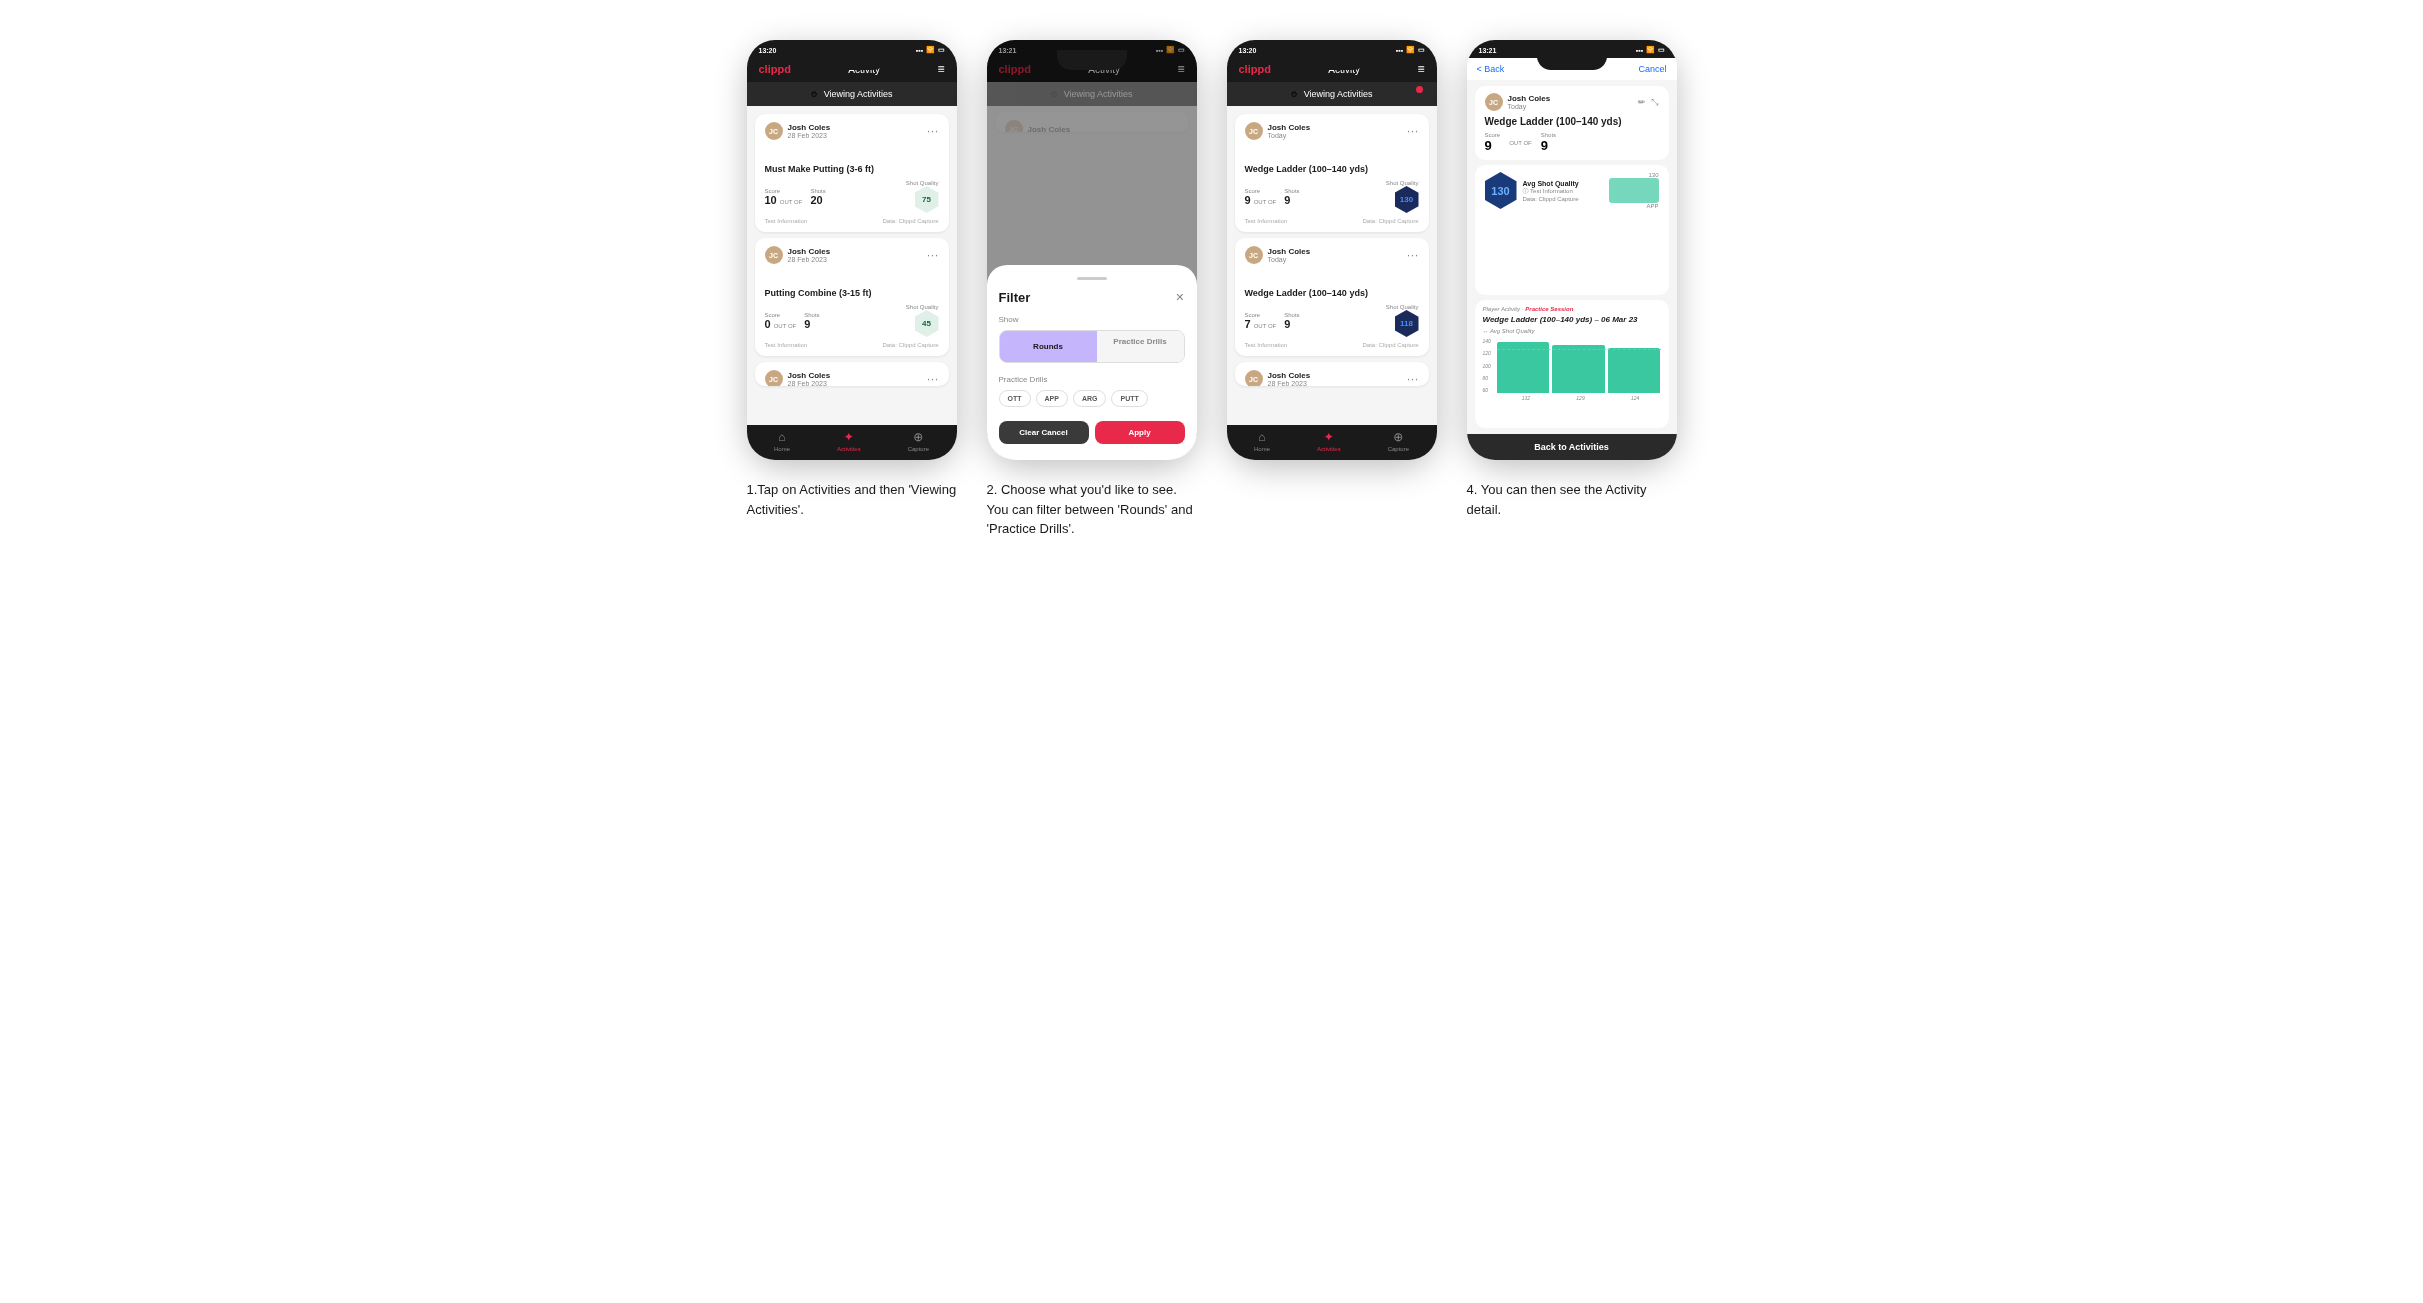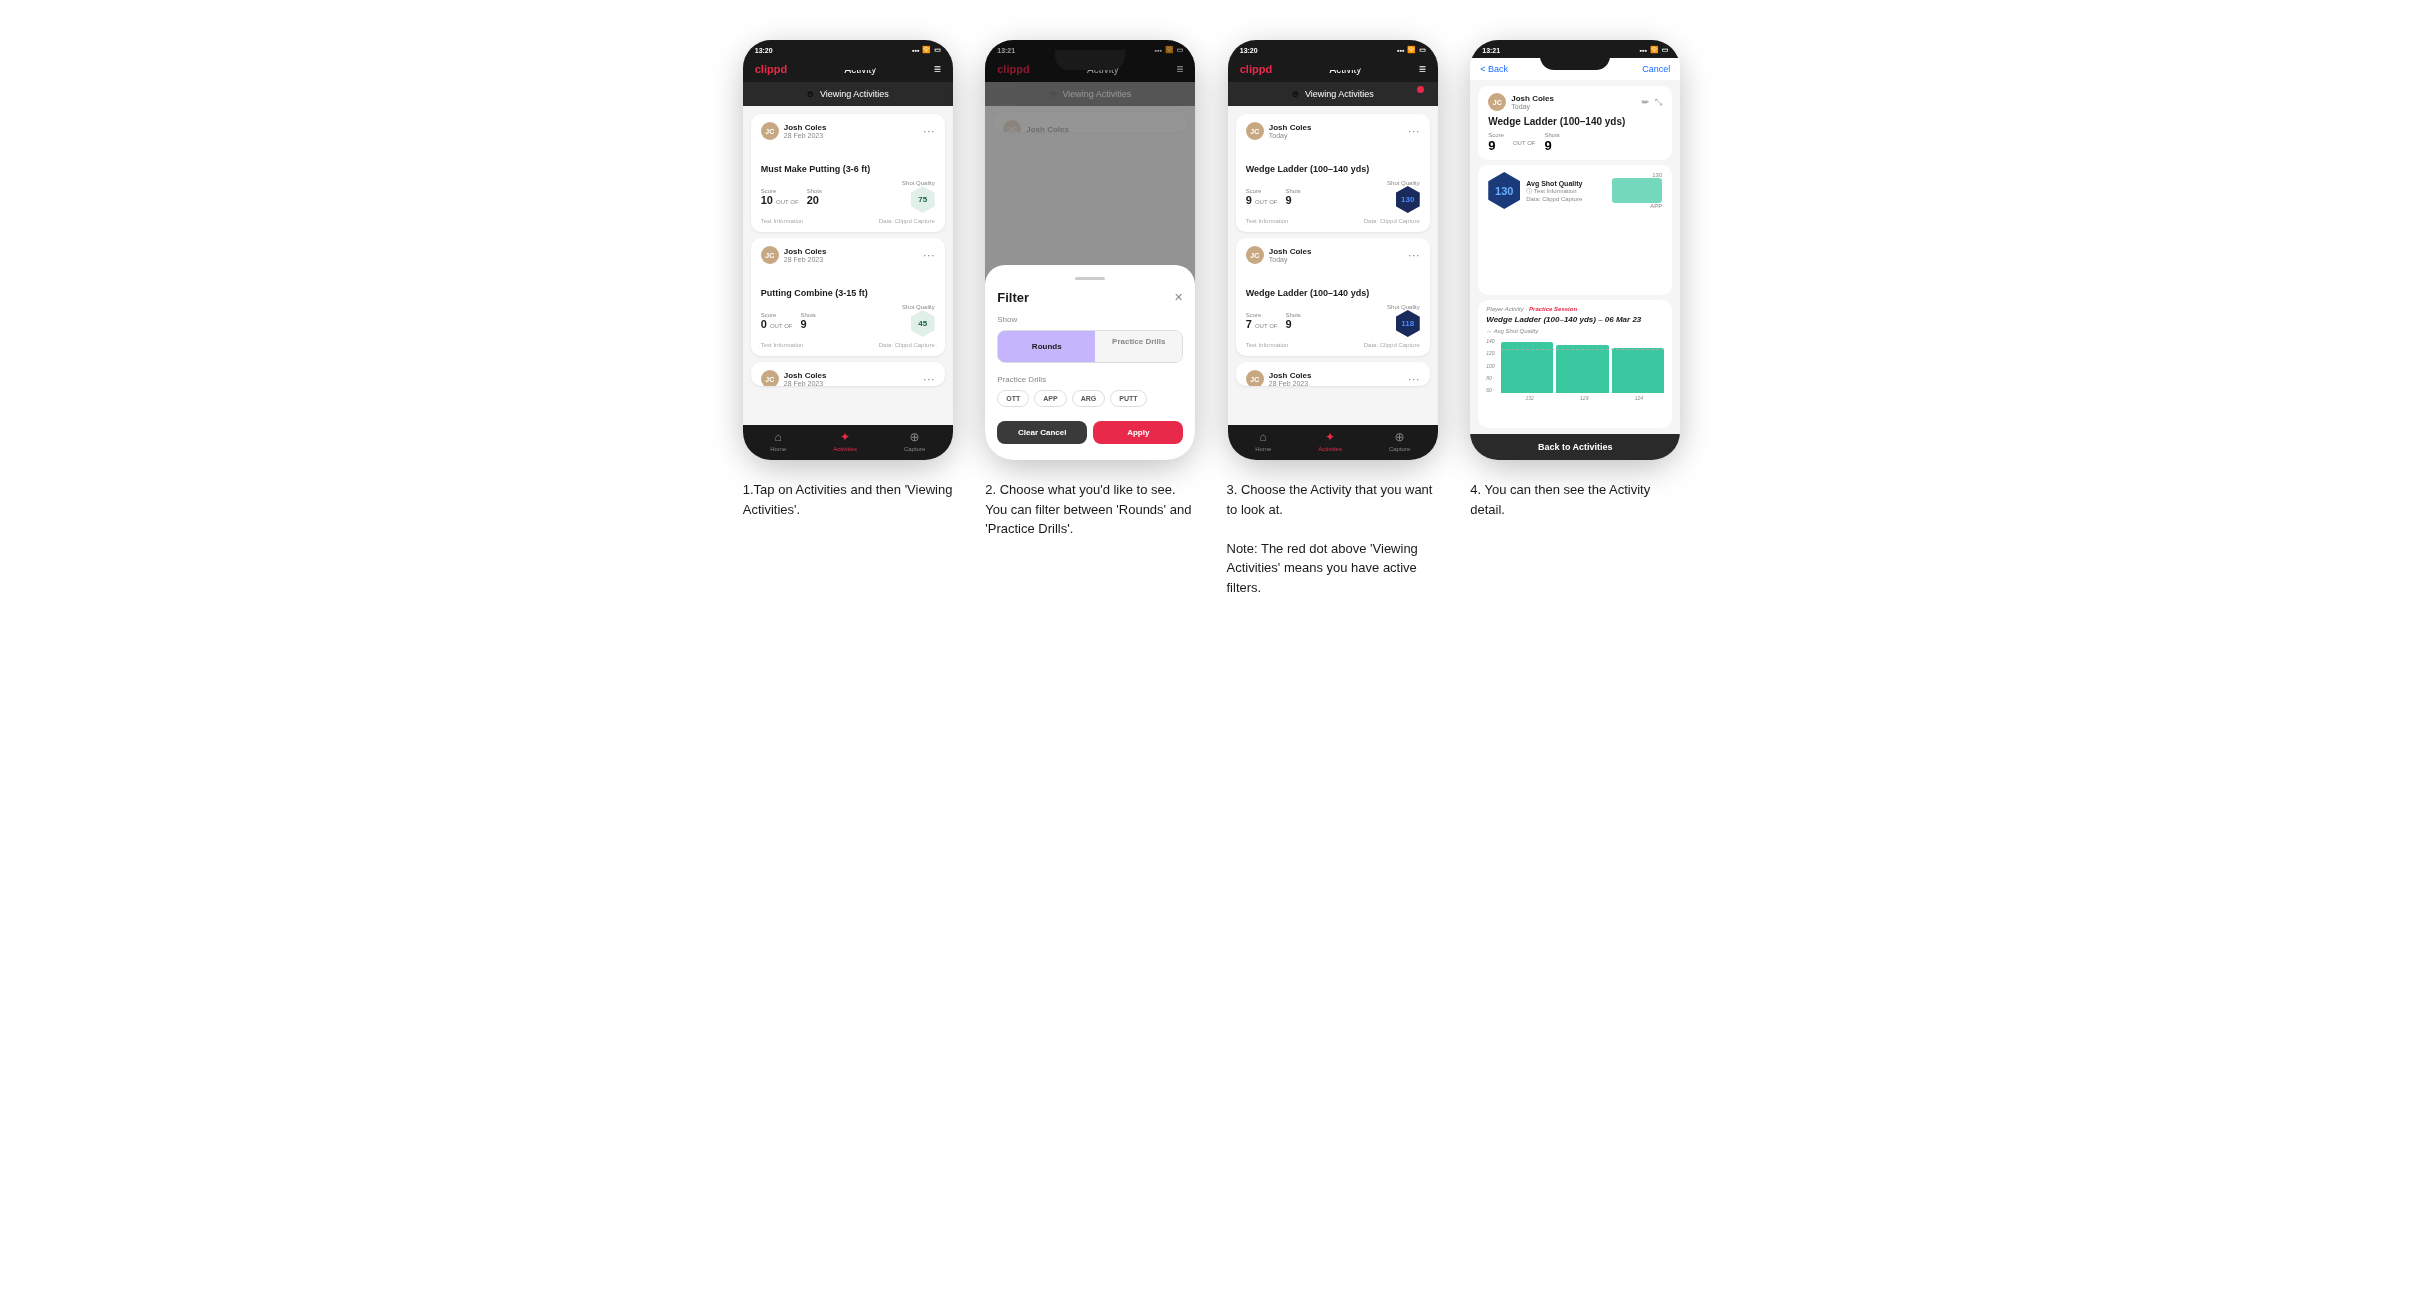--- a/index.html
+++ b/index.html
@@ -809,23 +809,20 @@
             <span class="bottom-nav-label active">Activities</span>
           </div>
           <div class="bottom-nav-item">
             <span class="bottom-nav-icon">⊕</span>
             <span class="bottom-nav-label">Capture</span>
           </div>
         </div>
       </div>
     </div>
 
-    <div class="step-description" style="max-width:220px;">
-      3. Choose the Activity that you want to look at.<br><br>Note: The red dot above 'Viewing Activities' means you have active filters.
-    </div>
   </div>
 
   <div class="step-column">
 
     <div class="phone">
       <div class="phone-notch"></div>
       <div class="phone-screen">
 
         <div class="status-bar">
           <span>13:21</span>

